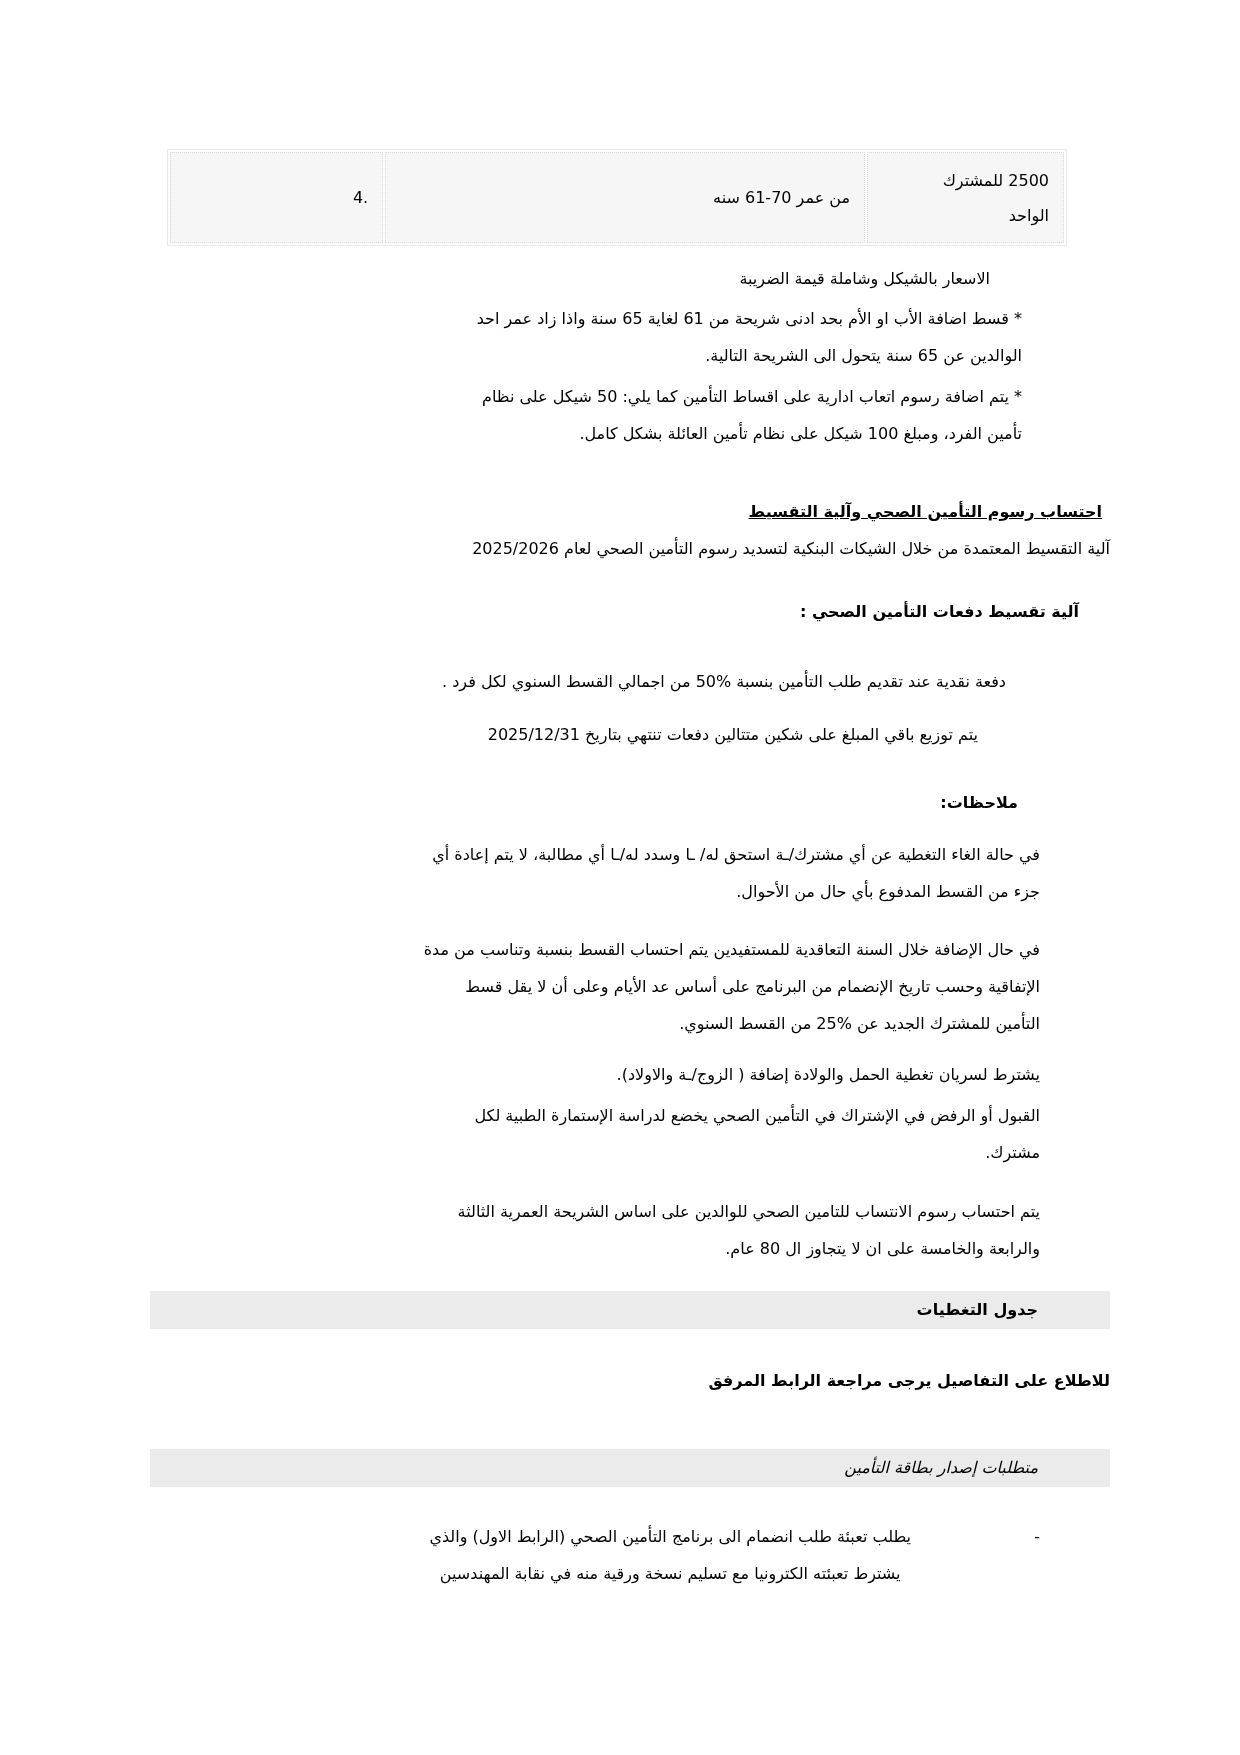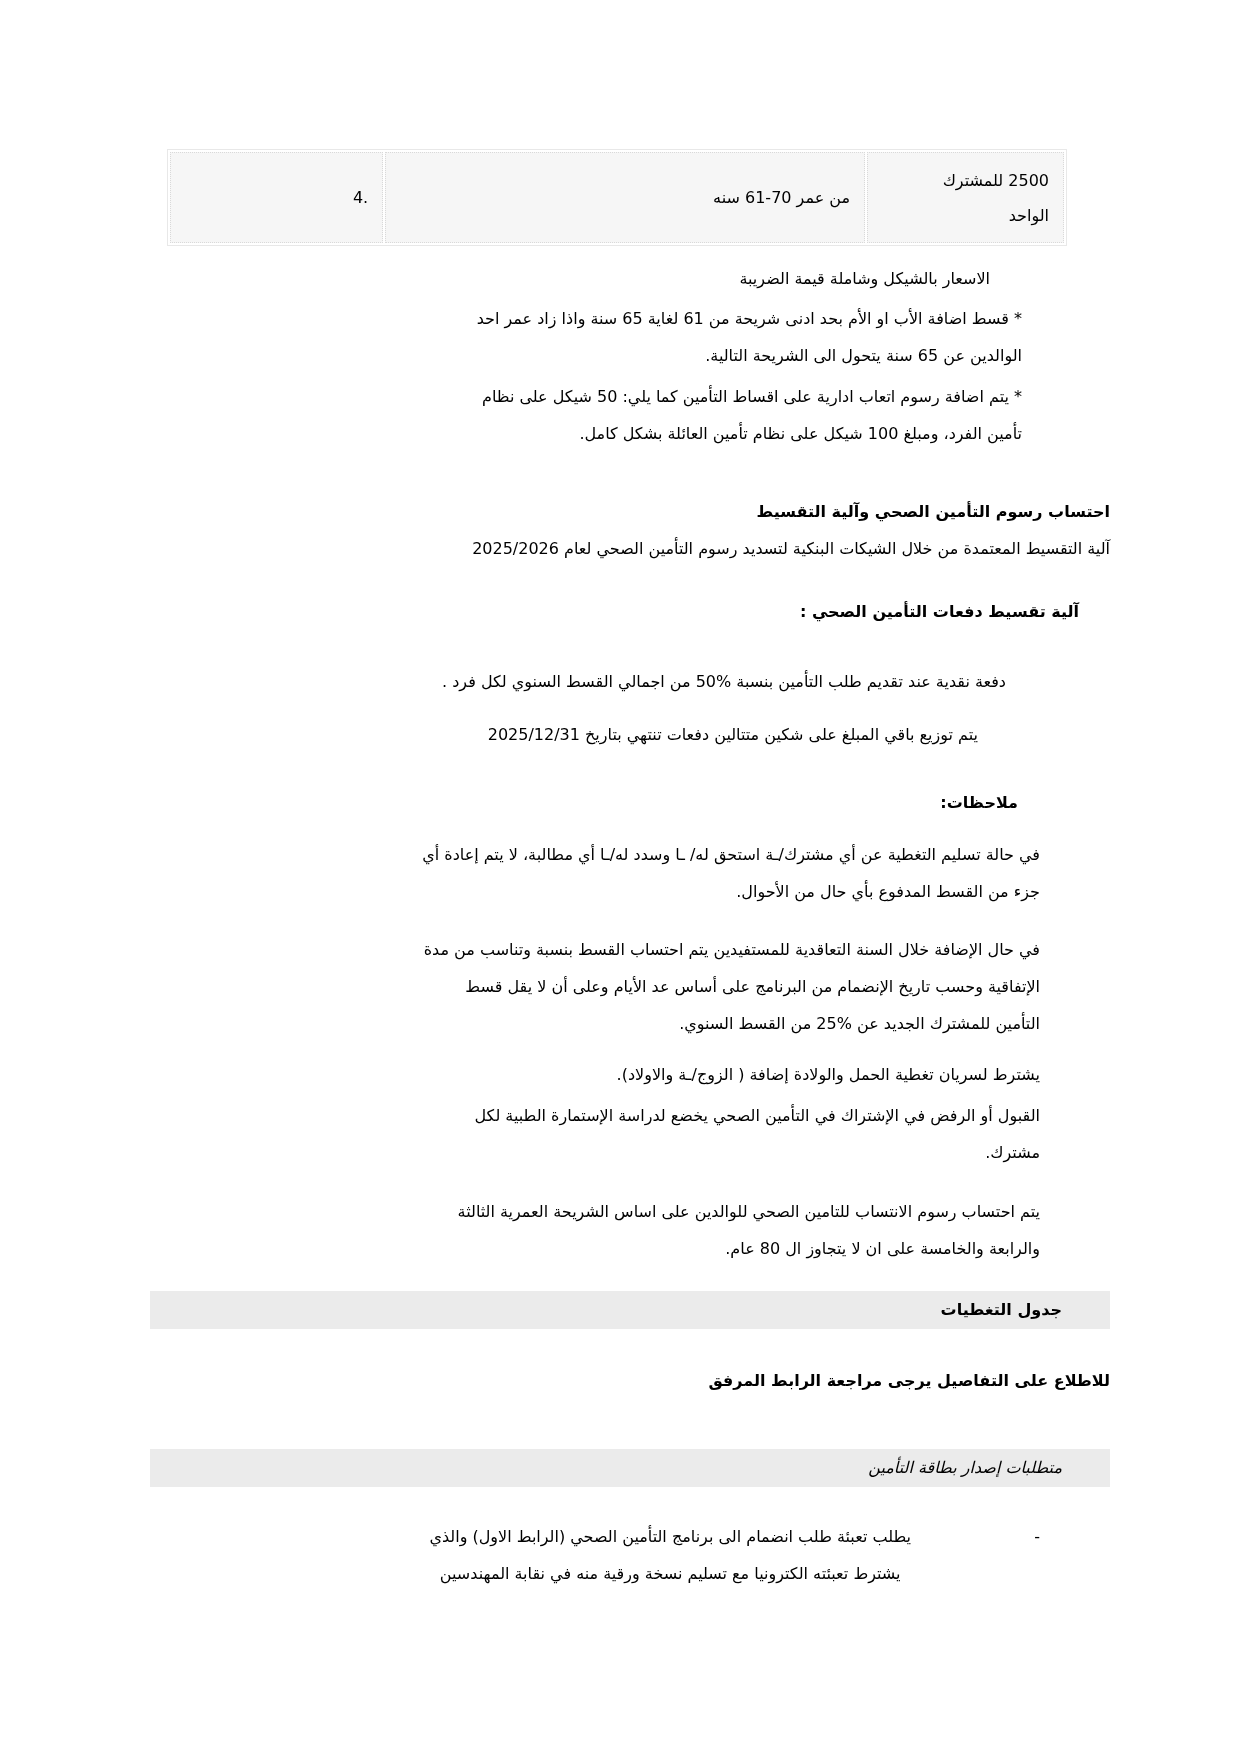--- a/index.html
+++ b/index.html
@@ -46,39 +46,39 @@
   
   .para{
     margin:0;
     text-align:right;
     white-space:pre-line;
   }
   .bold{font-weight:bold;}
   .p-prices   {margin-top:14px;  margin-left:0;  margin-right:120px;}
   .p-parents  {margin-top:3px;  margin-right:88px;}
   .p-admin    {margin-top:4px;  margin-right:88px;}
-  .p-calc-h   {margin-top:41px; margin-right:0;}
+  .p-calc-h   {margin-top:41px; margin-right:8px;text-decoration:underline;}
   .p-calc-in  {margin-top:0;    margin-right:0;}
   .p-inst-h   {margin-top:26px; margin-right:31px;}
   .p-cash     {margin-top:33px; margin-right:104px;}
   .p-remain   {margin-top:16px; margin-right:132px;}
   .p-rem-h    {margin-top:31px; margin-right:92px;}
   .p-note1    {margin-top:15px; margin-right:70px;}
   .p-note2    {margin-top:21px; margin-right:70px;}
   .p-note3    {margin-top:4px;  margin-right:70px;}
   .p-note4    {margin-top:14px; margin-right:70px;}
   .p-note5    {margin-top:22px; margin-right:70px;}
   .p-link     {margin-top:33px; margin-right:0;}
   
   .section-bar{
     margin-top:24px;
     background:#ebebeb;
     height:38px;
     line-height:38px;
-    padding-right:48px;
+    padding-right:72px;
     text-align:right;
   }
   .section-bar.second{margin-top:50px;font-style:italic;}
   
   .bullet-item{
     margin-top:31px;
     margin-right:70px;
     display:flex;
     align-items:flex-start;
     gap:14px;
@@ -121,21 +121,21 @@
     <p class="para p-calc-in">آلية التقسيط المعتمدة من خلال الشيكات البنكية لتسديد رسوم التأمين الصحي لعام 2025/2026</p>
 
     <p class="para bold p-inst-h">آلية تقسيط دفعات التأمين الصحي :</p>
 
     <p class="para p-cash">دفعة نقدية عند تقديم طلب التأمين بنسبة %50 من اجمالي القسط السنوي لكل فرد .</p>
 
     <p class="para p-remain">يتم توزيع باقي المبلغ على شكين متتالين دفعات تنتهي بتاريخ 2025/12/31</p>
 
     <p class="para bold p-rem-h">ملاحظات:</p>
 
-    <p class="para p-note1">في حالة تسليم التغطية عن أي مشترك/ـة استحق له/ ـا وسدد له/ـا أي مطالبة، لا يتم إعادة أي
+    <p class="para p-note1">في حالة الغاء التغطية عن أي مشترك/ـة استحق له/ ـا وسدد له/ـا أي مطالبة، لا يتم إعادة أي
 جزء من القسط المدفوع بأي حال من الأحوال.</p>
 
     <p class="para p-note2">في حال الإضافة خلال السنة التعاقدية للمستفيدين يتم احتساب القسط بنسبة وتناسب من مدة
 الإتفاقية وحسب تاريخ الإنضمام من البرنامج على أساس عد الأيام وعلى أن لا يقل قسط
 التأمين للمشترك الجديد عن %25 من القسط السنوي.</p>
 
     <p class="para p-note4">يشترط لسريان تغطية الحمل والولادة إضافة ( الزوج/ـة والاولاد).</p>
 
     <p class="para p-note3">القبول أو الرفض في الإشتراك في التأمين الصحي يخضع لدراسة الإستمارة الطبية لكل
 مشترك.</p>

